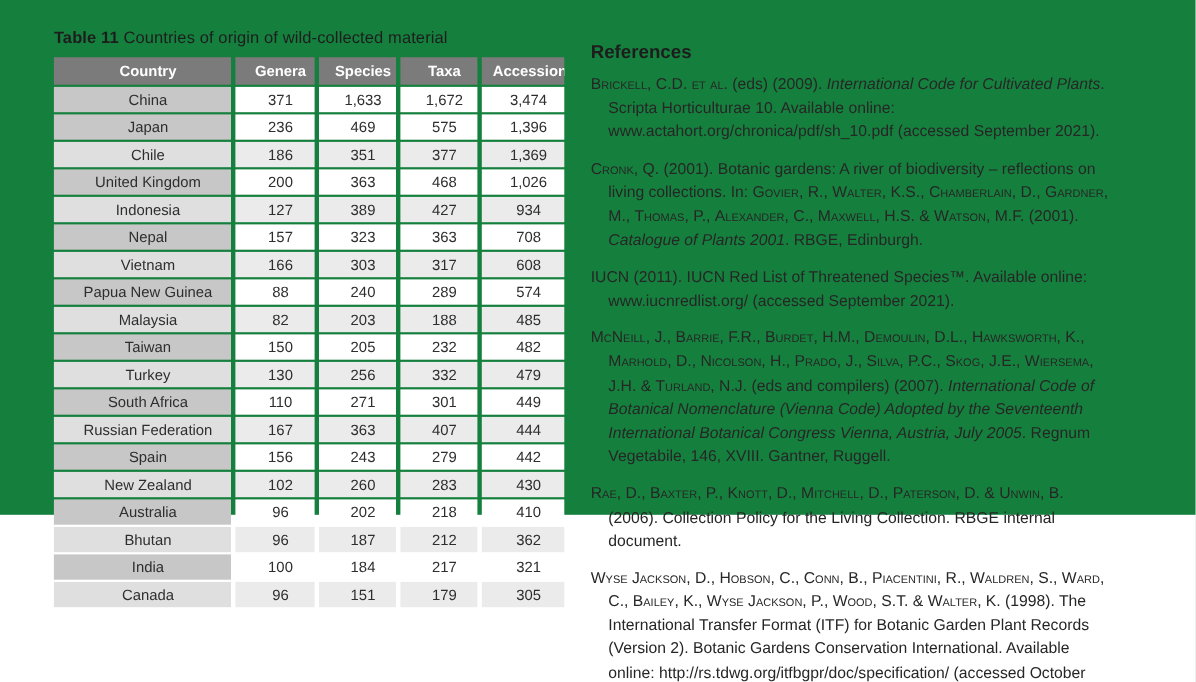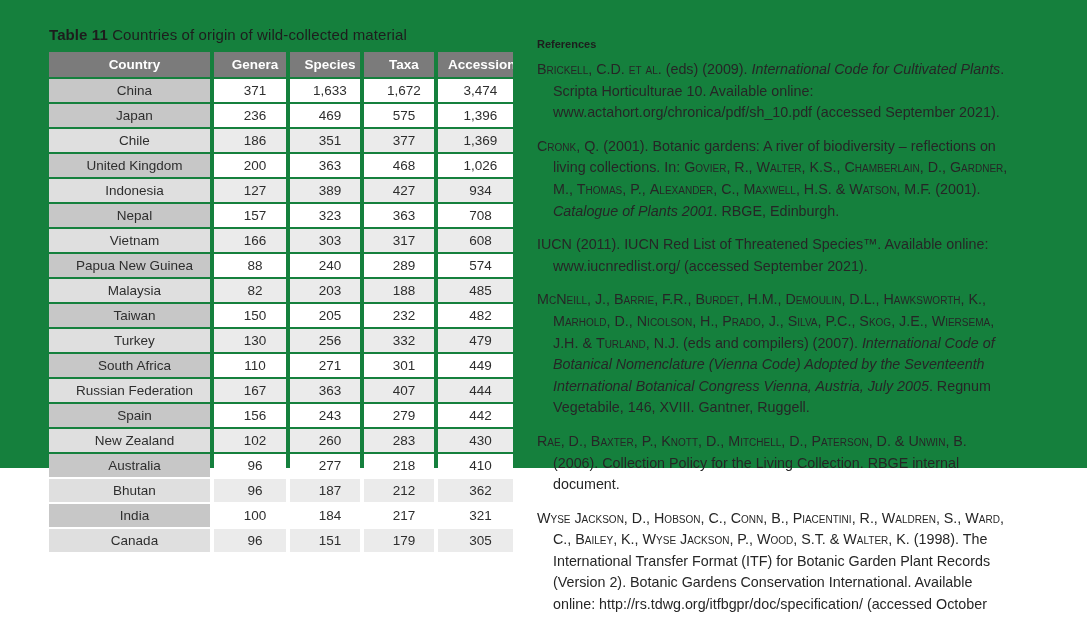--- a/index.html
+++ b/index.html
@@ -64,21 +64,21 @@
   .grid-row.even .cell.value   { background: var(--even-value, #ebebeb); }
 
   
   .refs {
     position: absolute;
     left: 537px;
     top: 38px;
     width: 476px;
   }
   .refs h2 {
-    font-size: 11px;
+    font-size: 17px;
     font-weight: bold;
     margin: 0 0 9px 0;
     color: #1d1d1d;
   }
   .ref {
     font-size: 14.3px;
     line-height: 21.6px;
     margin: 0 0 12px 0;
     padding-left: 16px;
     text-indent: -16px;
@@ -205,21 +205,21 @@
           <div class="grid-row even">
             <div class="cell country">New Zealand</div>
             <div class="cell value">102</div>
             <div class="cell value">260</div>
             <div class="cell value">283</div>
             <div class="cell value">430</div>
           </div>
           <div class="grid-row odd">
             <div class="cell country">Australia</div>
             <div class="cell value">96</div>
-            <div class="cell value">277</div>
+            <div class="cell value">202</div>
             <div class="cell value">218</div>
             <div class="cell value">410</div>
           </div>
           <div class="grid-row even">
             <div class="cell country">Bhutan</div>
             <div class="cell value">96</div>
             <div class="cell value">187</div>
             <div class="cell value">212</div>
             <div class="cell value">362</div>
           </div>

